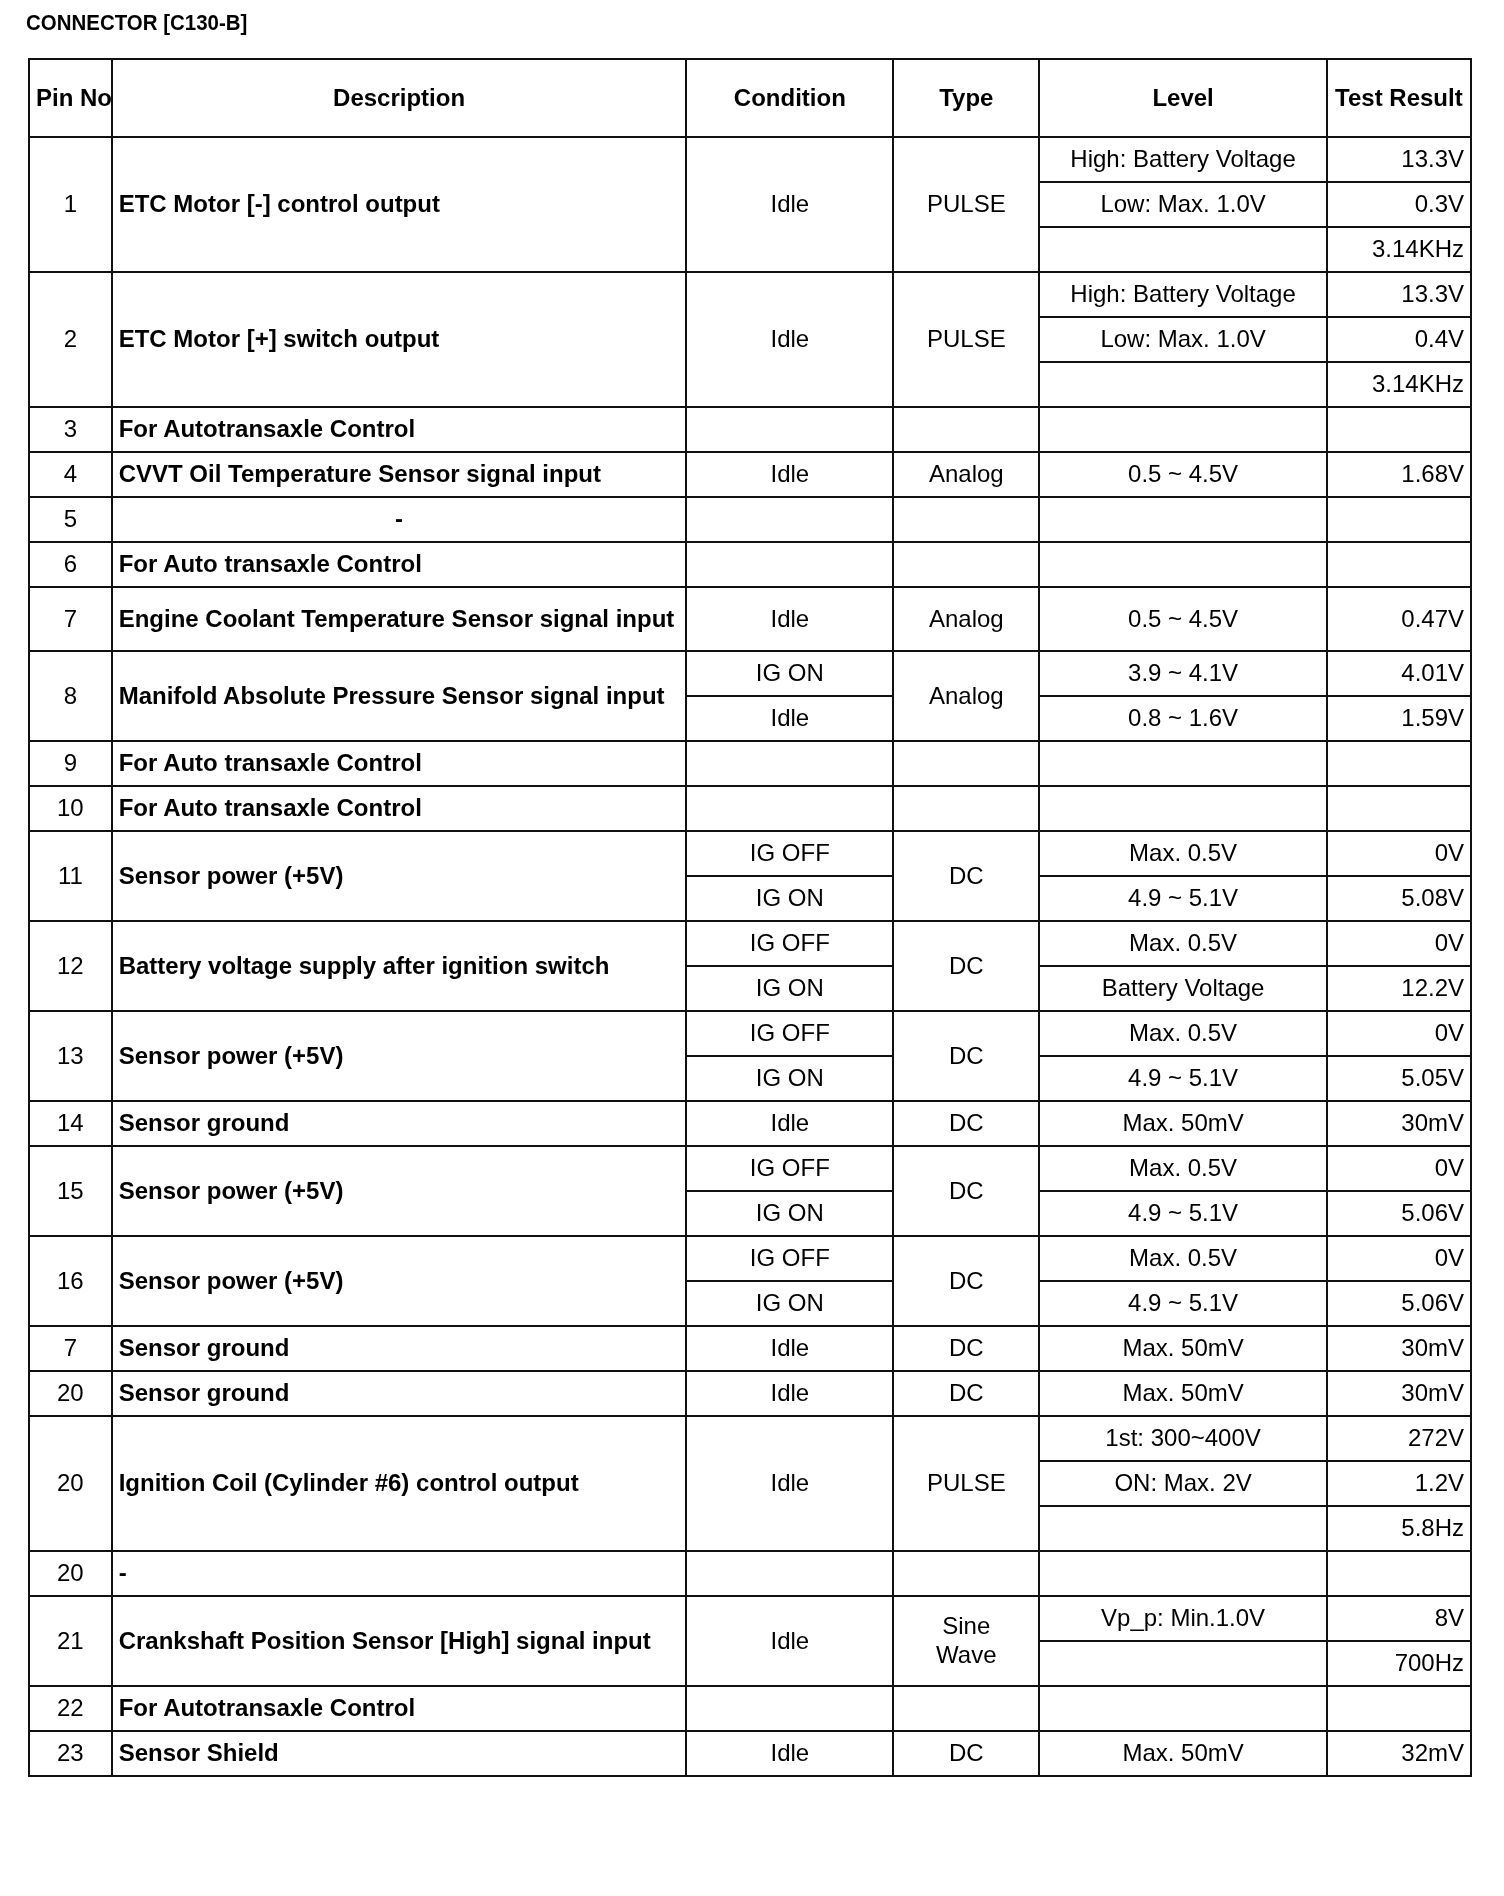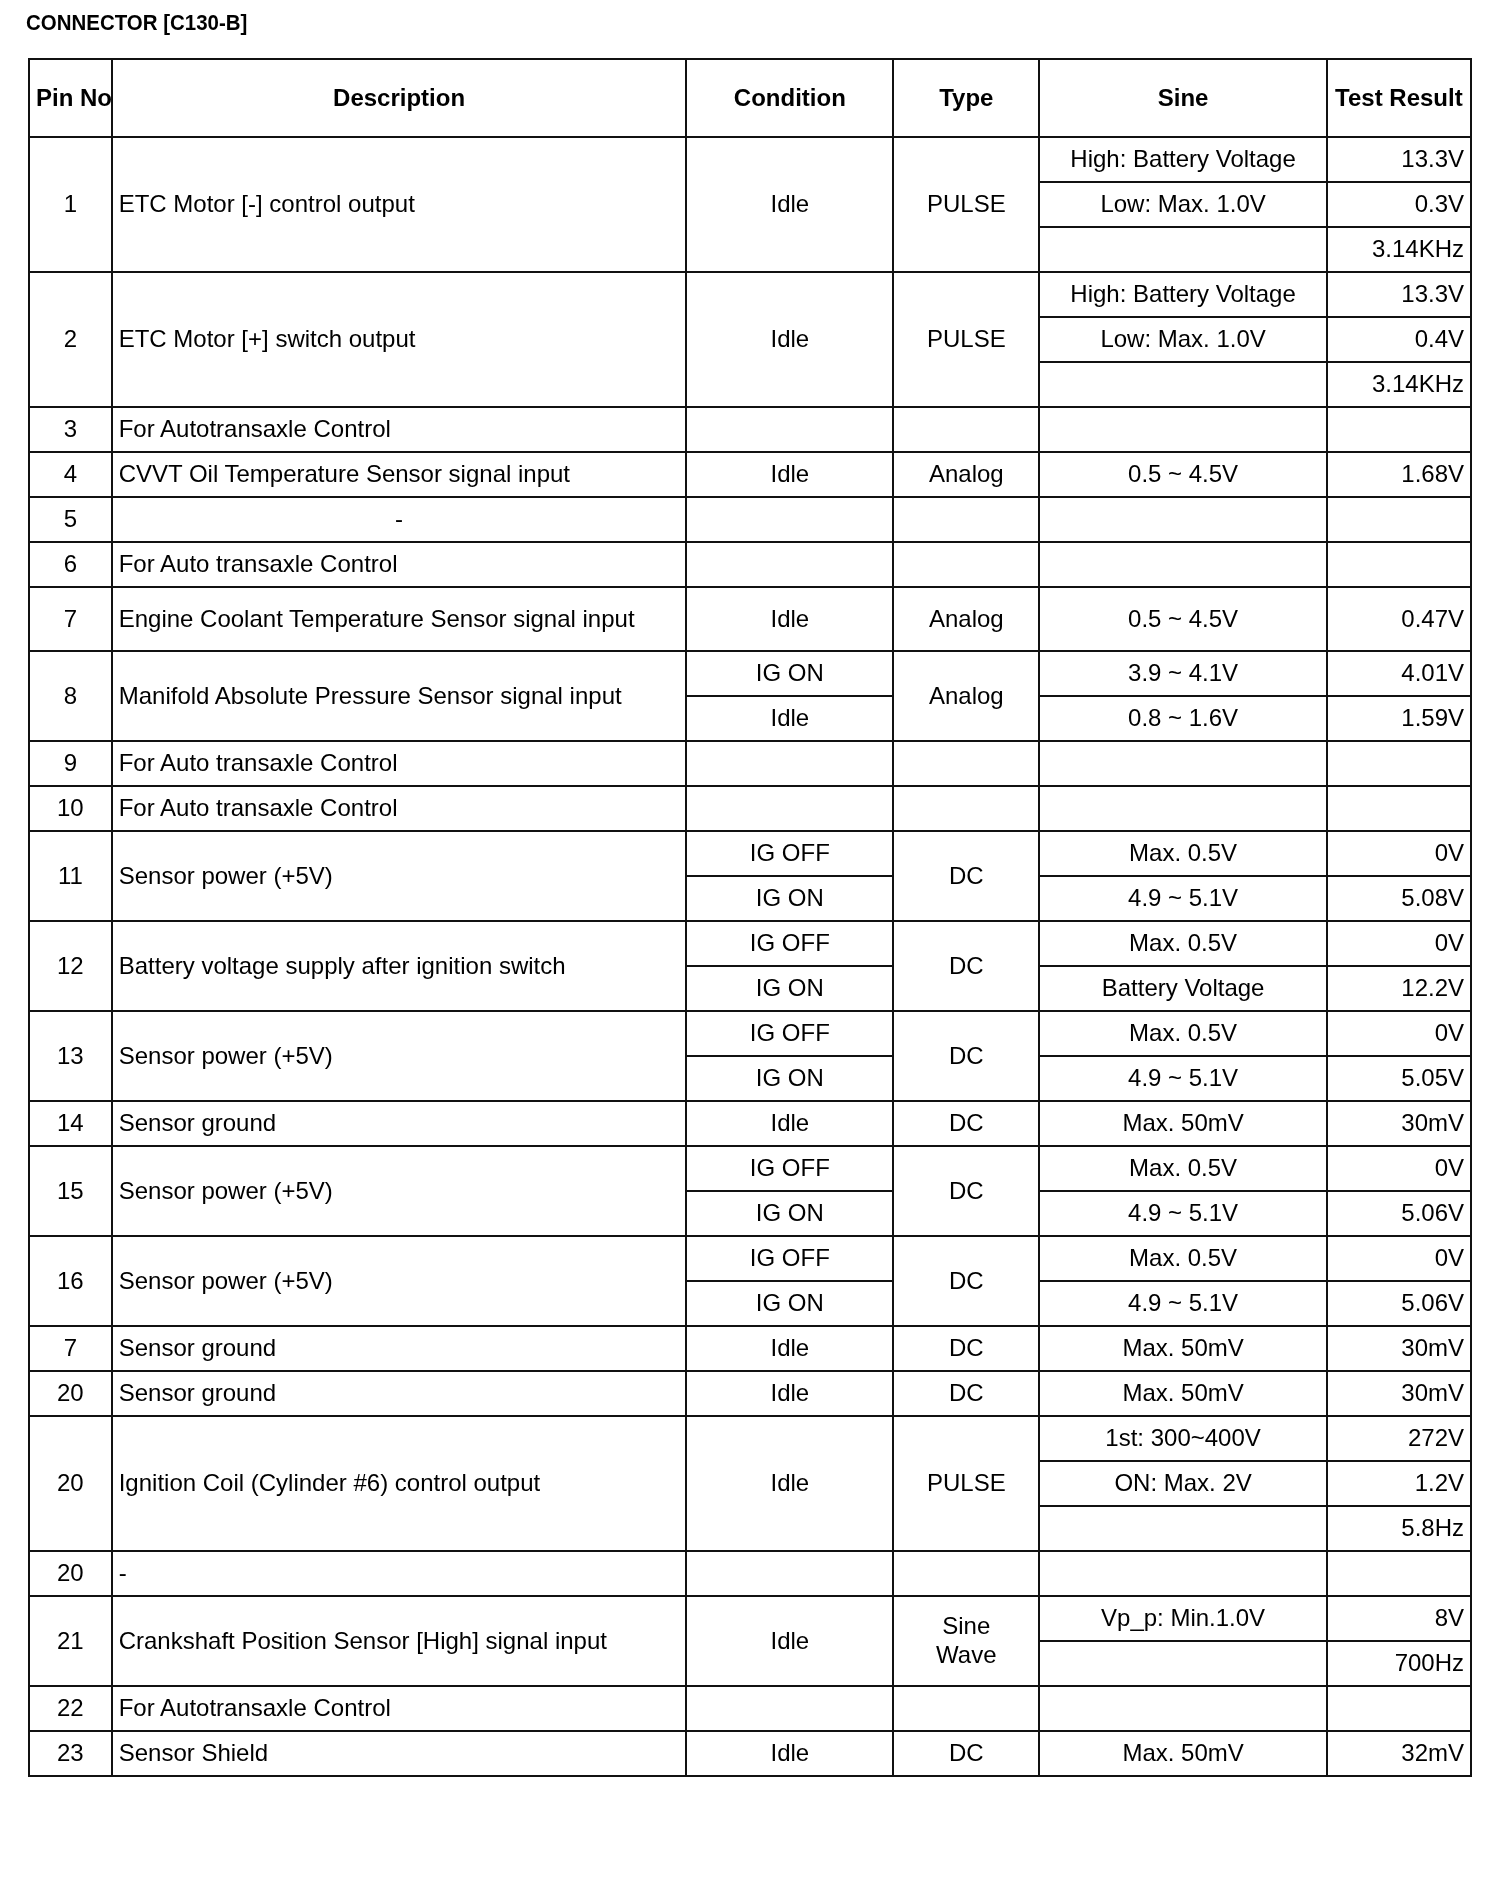--- a/index.html
+++ b/index.html
@@ -46,21 +46,21 @@
       overflow: hidden;
     }
     table.pins th {
       font-weight: bold;
       text-align: center;
       height: 76px;
       font-size: 24px;
     }
     table.pins td { height: 43px; }
     td.pin { text-align: center; }
-    td.desc { text-align: left; padding-left: 12px; white-space: normal; }
+    td.desc { text-align: left; padding-left: 12px; white-space: normal; font-weight: bold; }
     td.c { text-align: center; }
     td.res { text-align: right; }
     .col-pin { width: 82px; }
     .col-desc { width: 570px; }
     .col-cond { width: 205px; }
     .col-type { width: 145px; }
     .col-level { width: 285px; }
     .col-res { width: 143px; }
   </style>
 </head>
@@ -77,21 +77,21 @@
       <col class="col-type">
         <col class="col-level">
         <col class="col-res">
     </colgroup>
     <thead>
       <tr>
         <th>Pin No.</th>
         <th>Description</th>
         <th>Condition</th>
         <th>Type</th>
-        <th>Sine</th>
+        <th>Level</th>
         <th>Test Result</th>
       </tr>
     </thead>
     <tbody id="pin-body">
         <tr>
           <td class="pin" rowspan="3">1</td>
           <td class="desc" rowspan="3">ETC Motor [-] control output</td>
           <td class="c" rowspan="3">Idle</td>
           <td class="c" rowspan="3">PULSE</td>
           <td class="c">High: Battery Voltage</td>

